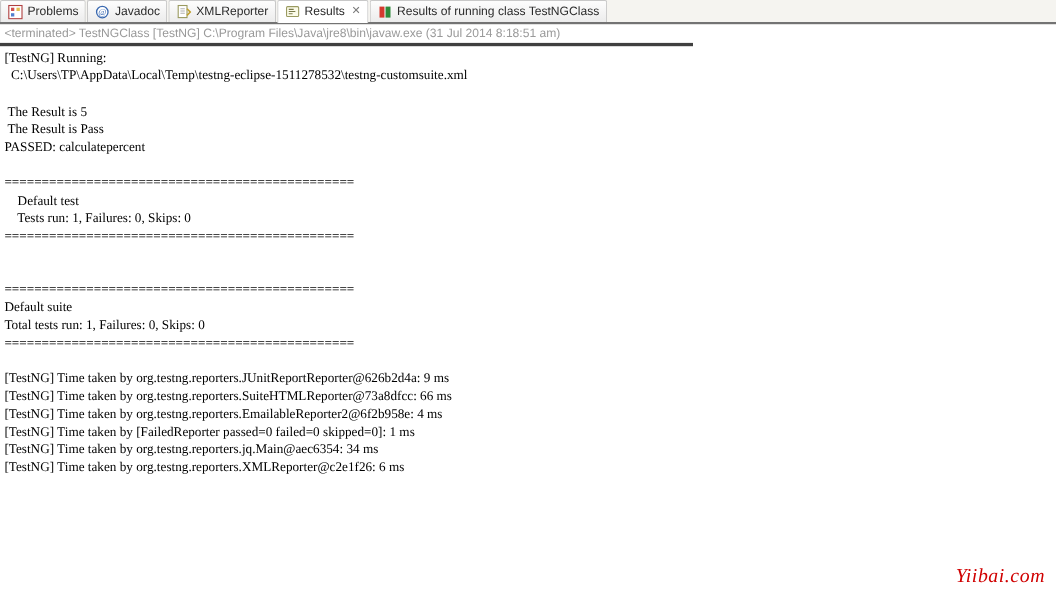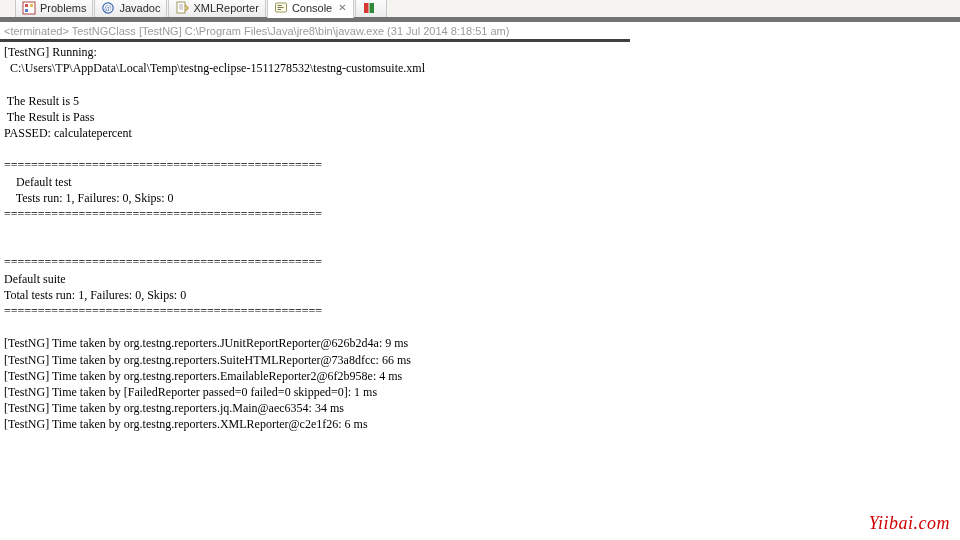--- a/index.html
+++ b/index.html
@@ -11,22 +11,22 @@
     width: 960px;
     height: 540px;
     overflow: hidden;
     position: relative;
   }
   .tab-bar {
     display: flex;
     align-items: flex-end;
     height: 22px;
     background: #f5f4f0;
-    border-bottom: 5px solid #737373;
-    padding-left: 15px;
+    border-bottom: 2px solid #737373;
+    padding-left: 0;
   }
   .tab {
     display: flex;
     align-items: center;
     height: 20px;
     padding: 0 6px;
     margin-right: 1px;
     background: linear-gradient(#fdfdfd,#ececec);
     border: 1px solid #c8c8c8;
     border-bottom: none;
@@ -110,30 +110,31 @@
   </div>
   <div class="tab active">
     <span class="icon">
       <svg viewBox="0 0 14 14">
           <rect x="1.5" y="2" width="11" height="9" rx="1" fill="#fbfbe8" stroke="#9a9a60"></rect>
           <line x1="3.5" y1="4.5" x2="8" y2="4.5" stroke="#7a7a4a"></line>
           <line x1="3.5" y1="6.5" x2="9.5" y2="6.5" stroke="#7a7a4a"></line>
           <line x1="3.5" y1="8.5" x2="7" y2="8.5" stroke="#7a7a4a"></line>
         </svg>
     </span>
-    <span>Console</span>
+    <span>Results</span>
     <span class="close-x">✕</span>
   </div>
   <div class="tab">
     <span class="icon">
       <svg viewBox="0 0 14 14">
           <rect x="2" y="2" width="4.5" height="10" fill="#d43a2f"></rect>
           <rect x="7.5" y="2" width="4.5" height="10" fill="#2f8a3a"></rect>
         </svg>
     </span>
+    <span>Results of running class TestNGClass</span>
   </div>
 </div>
 
 <div class="status-line">
   <span class="term">&lt;terminated&gt;</span><span> TestNGClass [TestNG] C:\Program Files\Java\jre8\bin\javaw.exe (31 Jul 2014 8:18:51 am)</span>
 </div>
 
 <div class="console">[TestNG] Running:
   C:\Users\TP\AppData\Local\Temp\testng-eclipse-1511278532\testng-customsuite.xml
 

